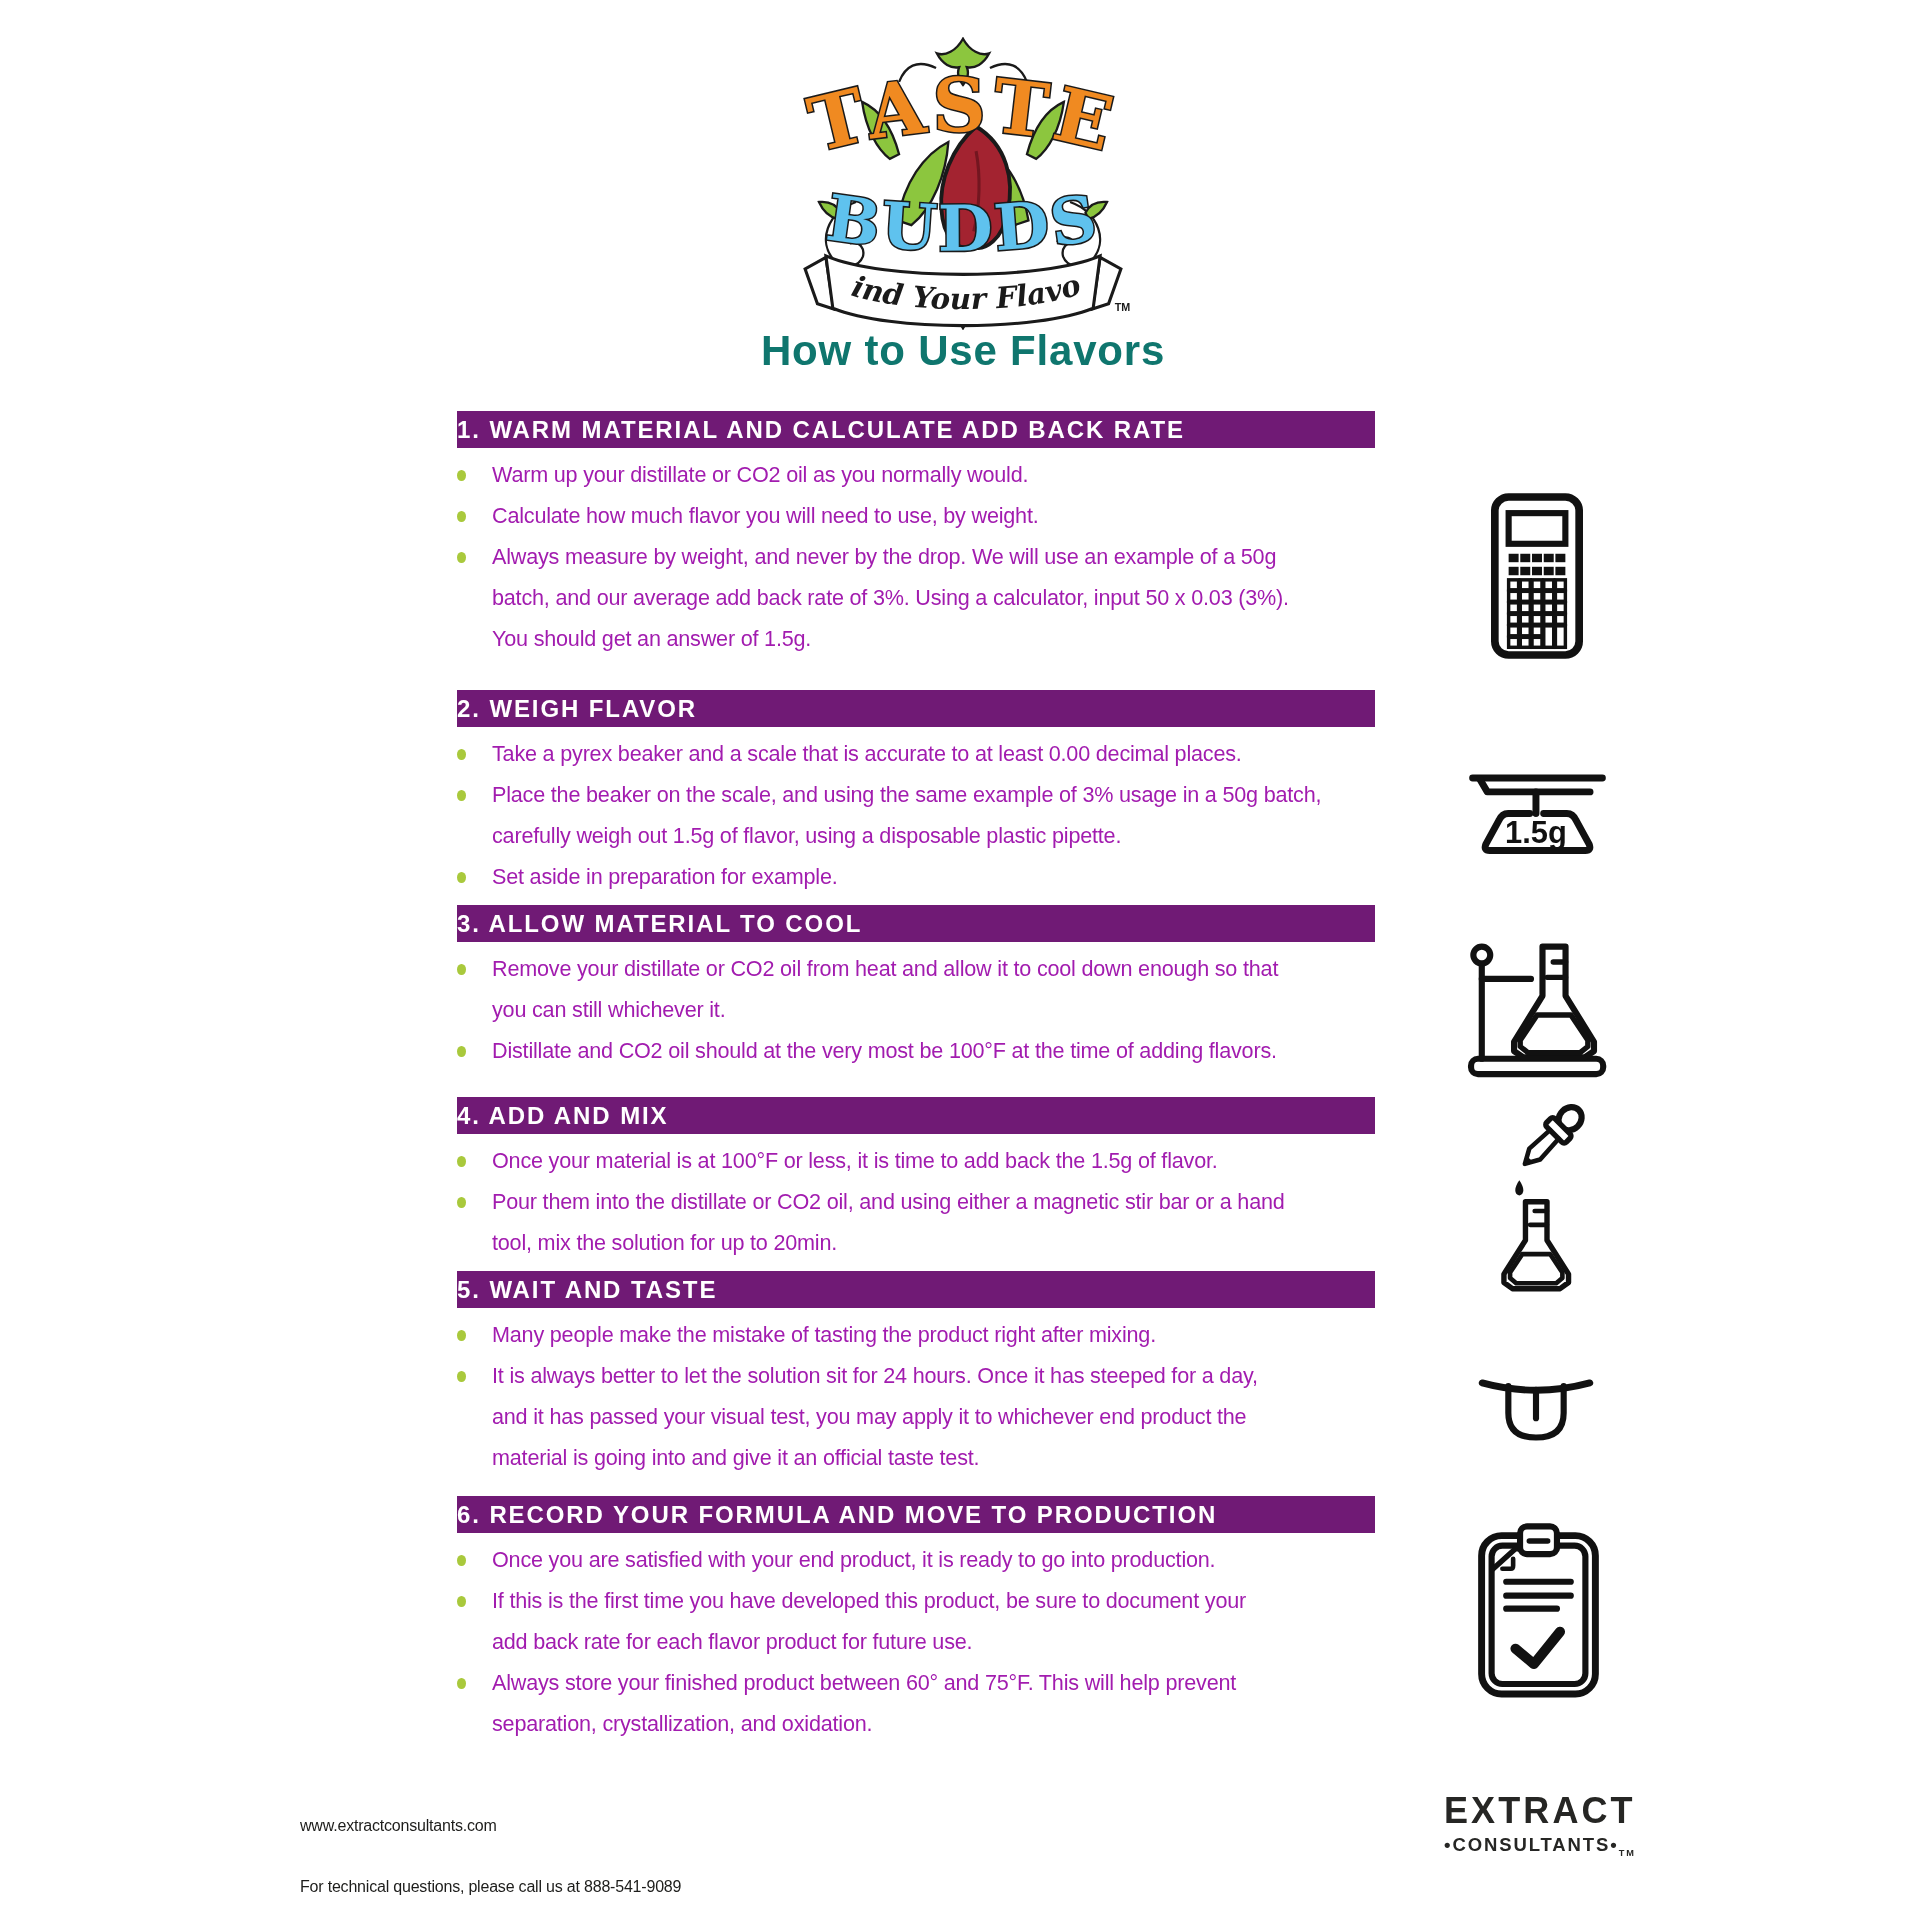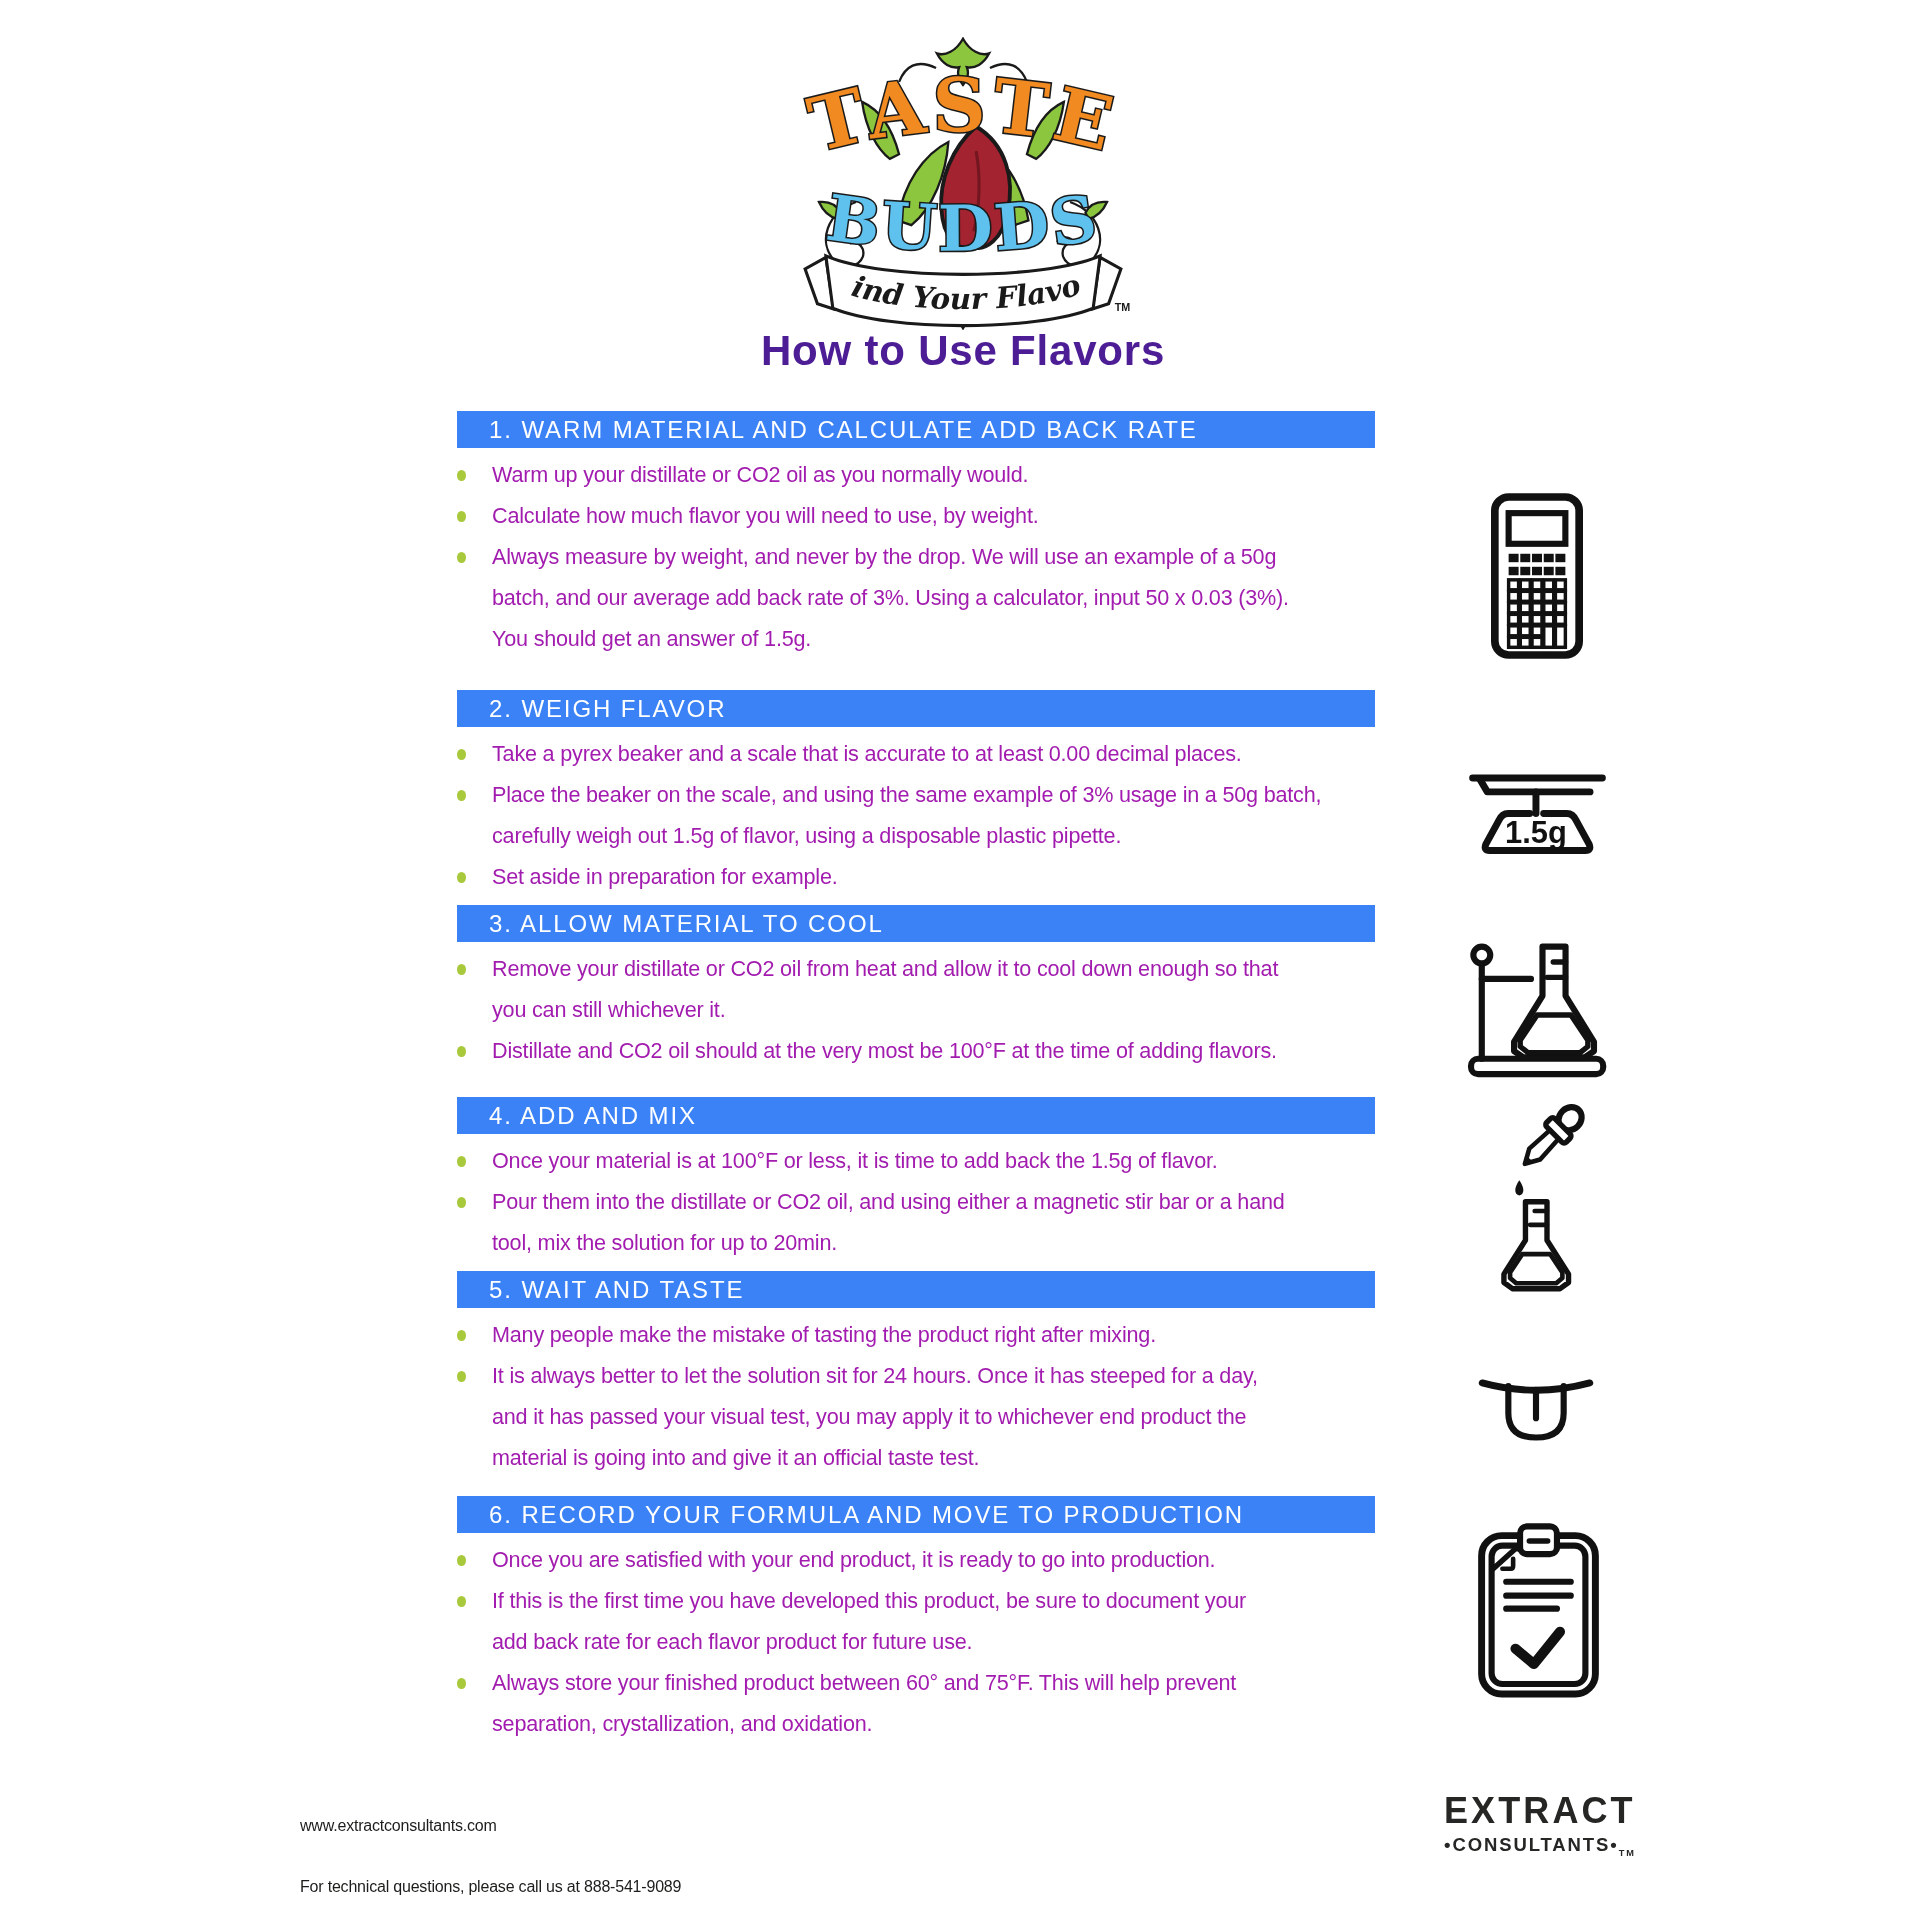--- a/index.html
+++ b/index.html
@@ -4,28 +4,28 @@
 <style>
   html,body{margin:0;padding:0;background:#e8e8e8;}
   .page{
     position:relative;width:1926px;height:1926px;background:#ffffff;
     font-family:"Liberation Sans",sans-serif;overflow:hidden;
   }
   
   .logo-wrap{position:absolute;left:782px;top:37px;width:362px;height:293px;}
   .page-title{
     position:absolute;left:0;top:327px;width:100%;text-align:center;
-    font-size:42px;font-weight:bold;letter-spacing:0.8px;color:#4c1d95;
+    font-size:42px;font-weight:bold;letter-spacing:0.8px;color:#0f766e;
   }
   
   .sec{position:absolute;left:457px;width:918px;}
   .bar{
-    height:37px;background:#3b82f6;color:#ffffff;display:flex;align-items:center;
-    padding-left:32px;box-sizing:border-box;
-    font-size:24px;font-weight:normal;letter-spacing:1.9px;
+    height:37px;background:#701a75;color:#ffffff;display:flex;align-items:center;
+    box-sizing:border-box;
+    font-size:24px;font-weight:bold;letter-spacing:1.9px;
   }
   .sec ul{list-style:none;margin:6.2px 0 0 0;padding:0;}
   .sec li{position:relative;padding-left:35px;color:#a21caf;}
   .sec .ln{font-size:21.6px;line-height:41px;letter-spacing:-0.2px;white-space:nowrap;}
   .dot{
     position:absolute;left:0;top:15.4px;width:9.2px;height:11.6px;border-radius:50%;
     background:#a9c93c;
   }
   
   .icon{position:absolute;}

